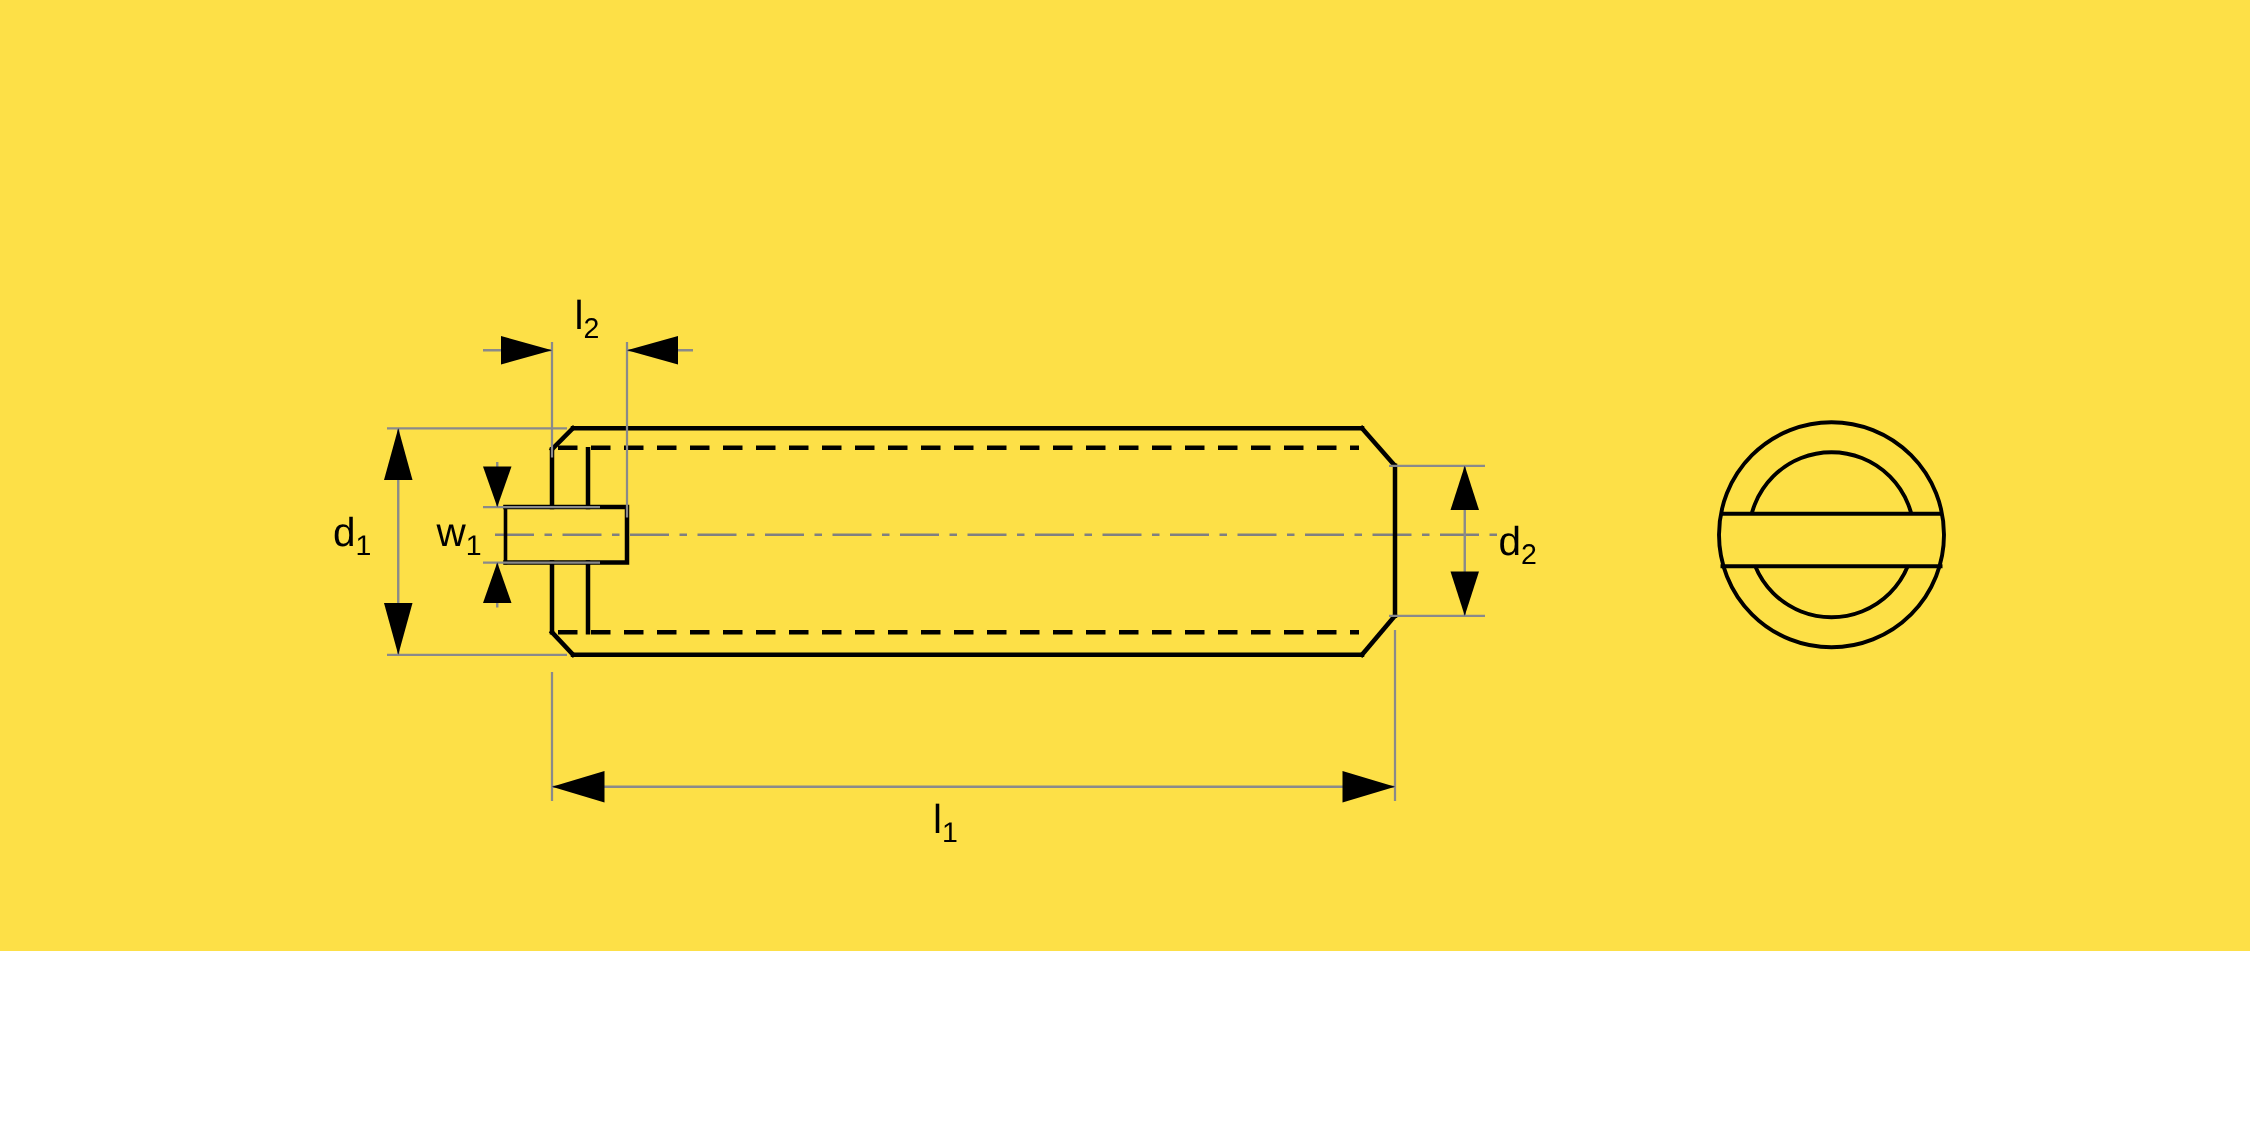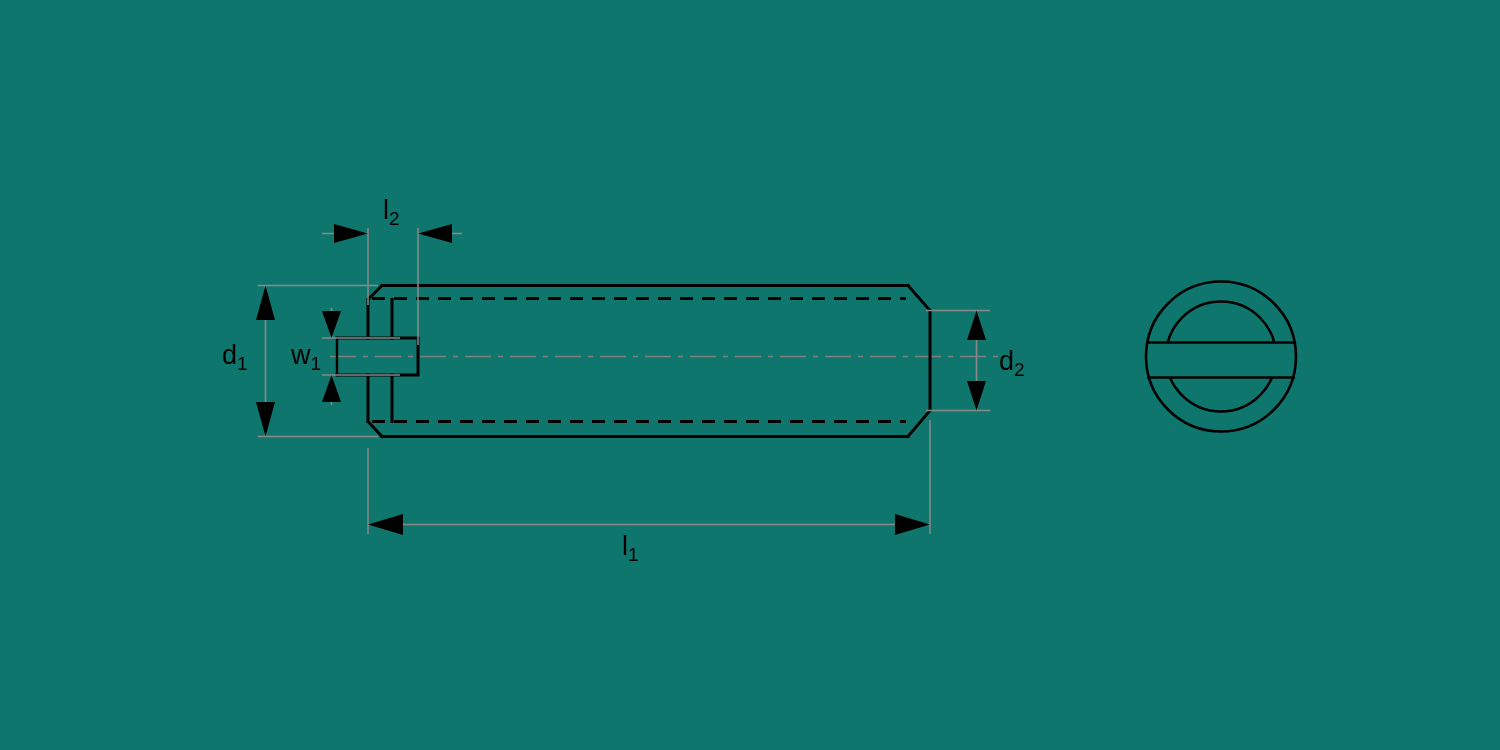--- a/index.html
+++ b/index.html
@@ -9,22 +9,22 @@
   }
   body {
     width: 1500px;
     height: 750px;
     font-family: "Liberation Sans", sans-serif;
     overflow: hidden;
   }
   #drawing-root {
     position: relative;
     width: 1500px;
-    height: 750px;
-    background: #0f766e;
+    height: 634px;
+    background: #fde047;
   }
   svg#technical-drawing {
     display: block;
     width: 1500px;
     height: 750px;
   }
   .solid-edge {
     fill: none;
     stroke: #000000;
     stroke-width: 3;

